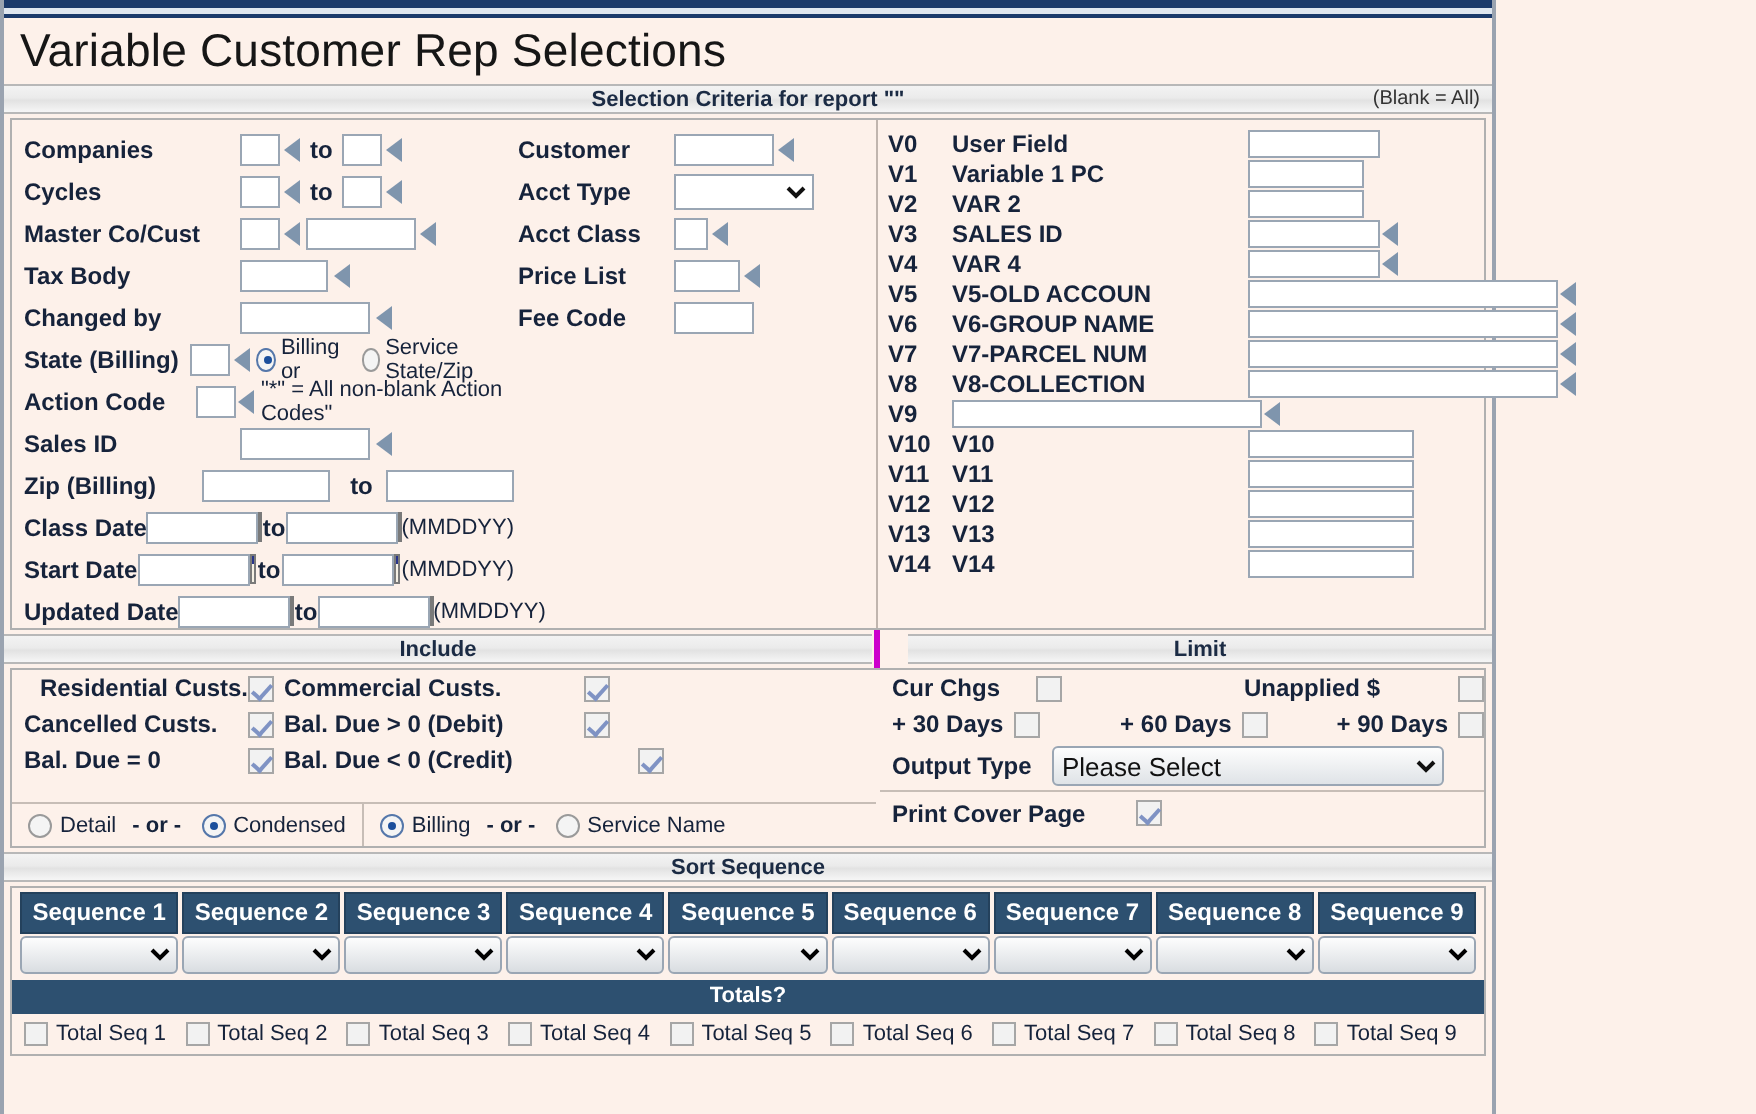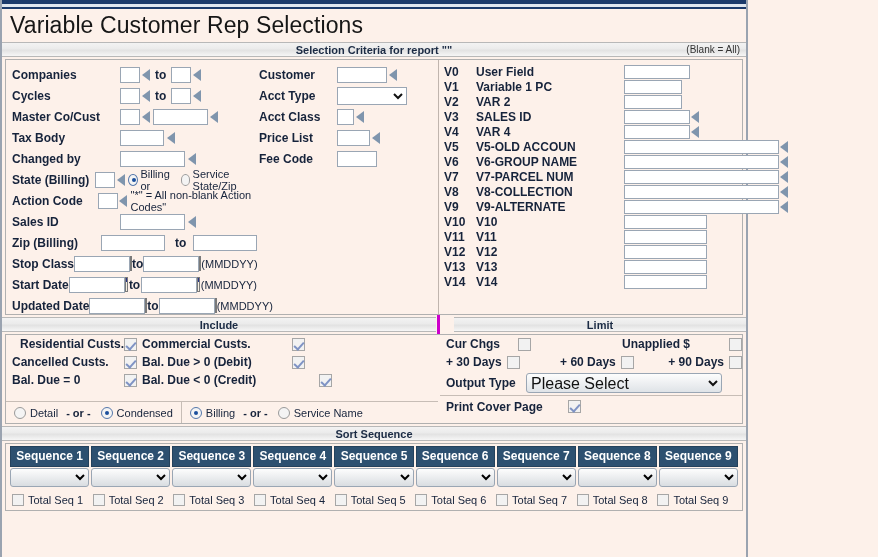--- a/index.html
+++ b/index.html
@@ -78,21 +78,21 @@
     border-bottom: 6px solid transparent;
     border-right: 8px solid #7f95ad;
     display: inline-block;
     vertical-align: middle;
   }
   .to { font-size: 12px; font-weight: bold; color: #16233b; }
   .hint { font-size: 11px; color: #16233b; }
 
   select.sel {
     height: 18px;
-    font-size: 16px;
+    font-size: 13px;
     border: 1px solid #9aa6b4;
     background: #ffffff;
     font-family: "Liberation Sans", sans-serif;
     color: #111;
   }
 
   .cal {
     width: 15px; height: 15px;
     display: inline-block; vertical-align: middle;
     border: 1px solid #7a7a7a;
@@ -320,21 +320,21 @@
         </div>
         <div class="frow">
           <span class="lbl">Zip (Billing)</span>
           <input class="inp" type="text" style="width: 64px;">
           <span style="display: inline-block; width: 12px;"></span>
           <span class="to">to</span>
           <span style="display: inline-block; width: 8px;"></span>
           <input class="inp" type="text" style="width: 64px;">
         </div>
         <div class="frow">
-          <span class="lbl">Stop Class</span>
+          <span class="lbl">Class Date</span>
           <input class="inp" type="text" style="width: 56px;">
           <span style="display: inline-block; width: 1px;"></span>
           <span class="cal"></span>
           <span style="display: inline-block; width: 3px;"></span>
           <span class="to">to</span>
           <span style="display: inline-block; width: 3px;"></span>
           <input class="inp" type="text" style="width: 56px;">
           <span style="display: inline-block; width: 1px;"></span>
           <span class="cal"></span>
           <span style="display: inline-block; width: 3px;"></span>
@@ -450,21 +450,20 @@
         </div>
         <div class="vrow">
           <span class="vkey">V8</span>
           <span class="vname">V8-COLLECTION</span>
           <input class="inp" type="text" style="width: 155px; height: 14px;">
           <span style="display: inline-block; width: 1px;"></span>
           <span class="arrow"></span>
         </div>
         <div class="vrow">
           <span class="vkey">V9</span>
-          <span class="vname">V9-ALTERNATE</span>
           <input class="inp" type="text" style="width: 155px; height: 14px;">
           <span style="display: inline-block; width: 1px;"></span>
           <span class="arrow"></span>
         </div>
         <div class="vrow">
           <span class="vkey">V10</span>
           <span class="vname">V10</span>
           <input class="inp" type="text" style="width: 83px; height: 14px;">
         </div>
         <div class="vrow">
@@ -614,20 +613,23 @@
         <select><option></option></select>
         <select><option></option></select>
         <select><option></option></select>
         <select><option></option></select>
         <select><option></option></select>
         <select><option></option></select>
         <select><option></option></select>
         <select><option></option></select>
         <select><option></option></select>
       </div>
+    <div class="totals-bar">
+      <span>Totals?</span>
+    </div>
     <div class="totals-row" id="totals-row">
         <div class="tcell">
           <span class="chk"></span>
           <span>Total Seq 1</span>
         </div>
         <div class="tcell">
           <span class="chk"></span>
           <span>Total Seq 2</span>
         </div>
         <div class="tcell">

